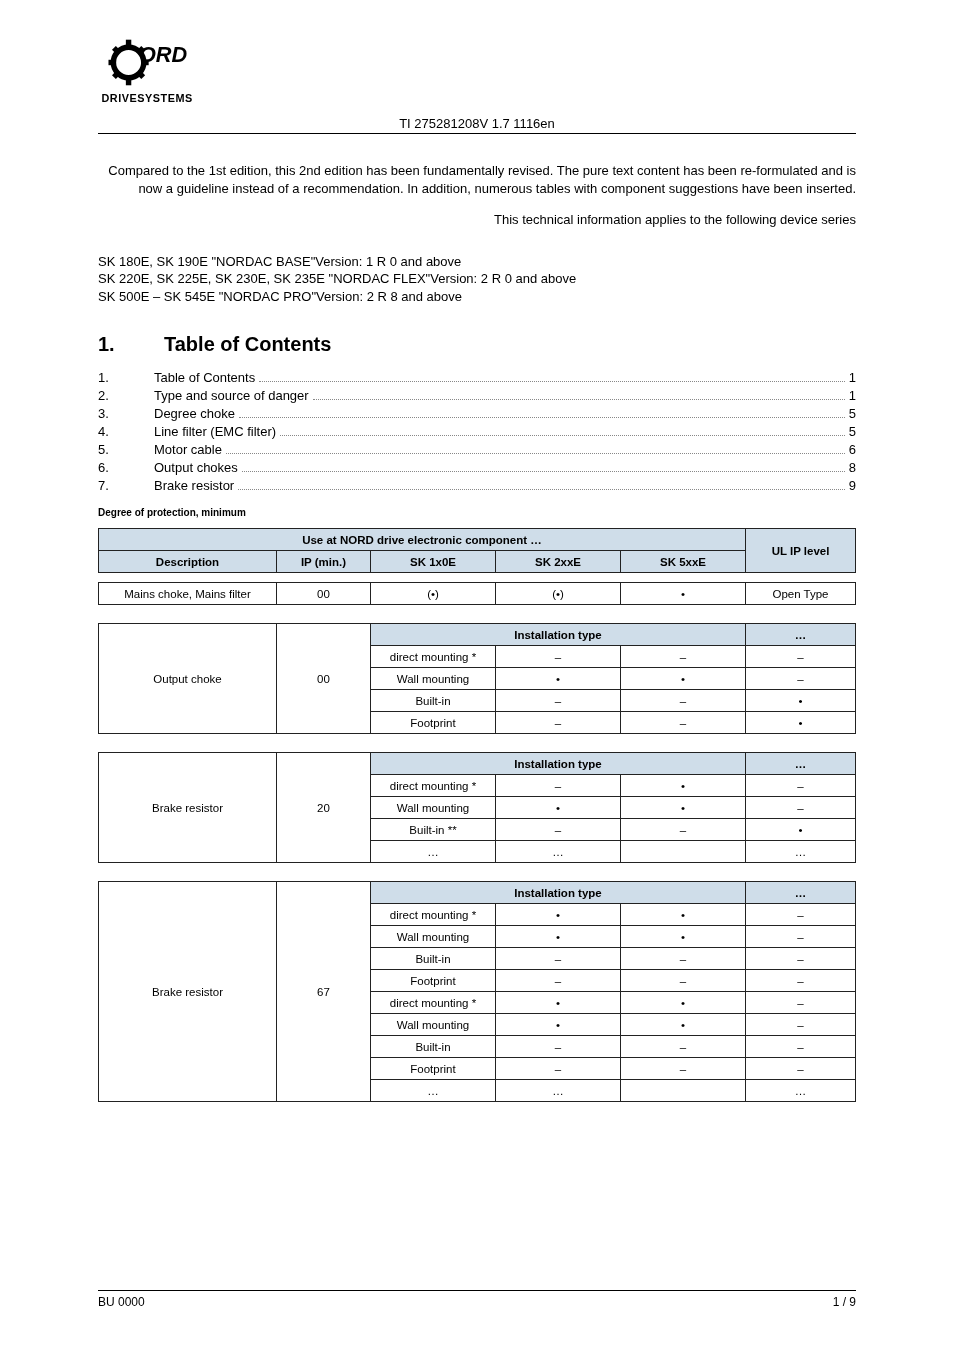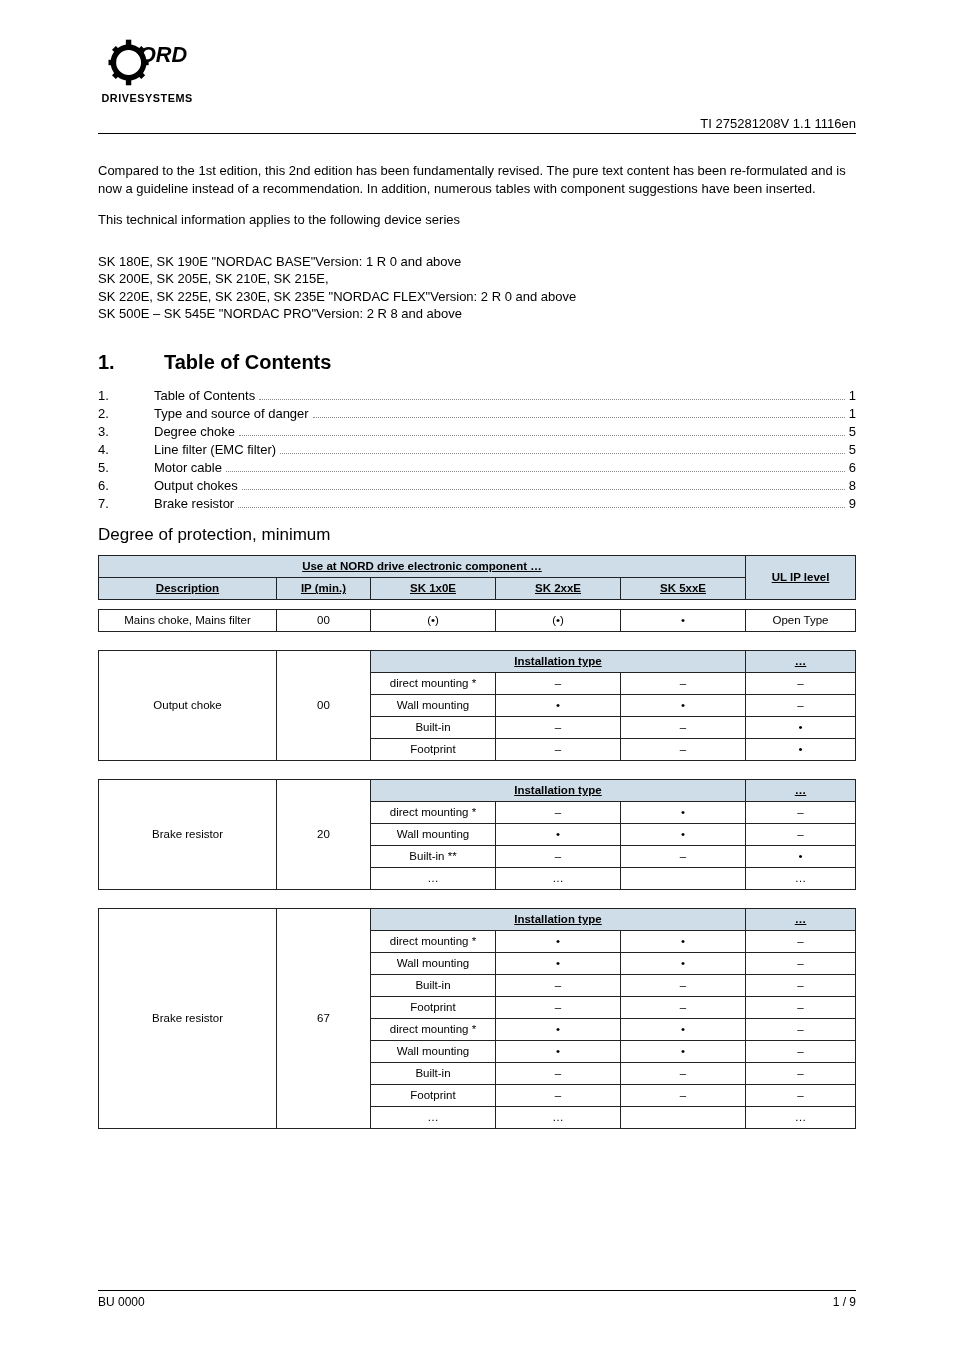--- a/index.html
+++ b/index.html
@@ -14,29 +14,29 @@
     width: 954px;
     height: 1350px;
     margin: 1px auto;
     position: relative;
     padding: 30px 98px 0 98px;
   }
   .logo-block { margin-bottom: 6px; }
   .logo-svg { width: 110px; height: 76px; }
   .header-row {
     display: flex;
-    justify-content: flex-end;
+    justify-content: center;
     align-items: flex-end;
     border-bottom: 1px solid #000;
     padding-bottom: 2px;
     margin-bottom: 28px;
     font-size: 13px;
   }
   .intro p { margin: 0 0  0; line-height: 1.35; font-size: 13px; }
-  .intro .para { margin-bottom: 14px; }
+  .intro .para { margin-bottom: 14px; text-align: right; }
   .intro .spacer { height: 10px; }
   .toc-section { margin-top: 28px; }
   .toc-head {
     display: flex;
     gap: 10px;
     margin-bottom: 14px;
   }
   .toc-head .num { font-size: 20px; font-weight: bold; width: 56px; }
   .toc-head .title { font-size: 20px; font-weight: bold; }
   .toc-line {
@@ -50,25 +50,25 @@
     flex: 1 1 auto;
     border-bottom: 1px dotted #888;
     margin: 0 4px 3px 4px;
   }
   .toc-line .pageno { flex: 0 0 auto; }
   h2.heading {
     font-size: 20px;
     font-weight: bold;
     margin: 24px 0 6px 0;
   }
-  .sub-bold { font-weight: normal; font-size: 17px; margin: 14px 0 10px 0; }
+  .sub-bold { font-weight: bold; font-size: 10px; margin: 14px 0 10px 0; }
 
   table { border-collapse: collapse; width: 100%; table-layout: fixed; }
   td, th { border: 1px solid #222; padding: 3px 6px; font-size: 11.5px; text-align: center; vertical-align: middle; height: 22px; }
-  th { font-weight: bold; text-decoration: underline; }
+  th { font-weight: bold; }
   .hdr-blue { background: #cfdde9; }
   .left { text-align: center; }
   .noborder { border: none !important; }
   .tbl-block { margin-bottom: 18px; }
   .col-desc { width: 178px; }
   .col-ip { width: 94px; }
   .col-lr { width: 110px; }
 
   .footer {
     position: absolute;
@@ -102,30 +102,29 @@
           </g>
           <text x="64" y="50" font-family="Arial Black, Arial" font-weight="900" font-size="40" font-style="italic" fill="#000">ORD</text>
         </g>
         <text x="5" y="130" font-family="Arial" font-weight="bold" font-size="20" letter-spacing="1">DRIVESYSTEMS</text>
       </g>
     </svg>
   </div>
 
   <div class="header-row">
     <span>TI 275281208</span>
-    <span>V 1.1 1116</span>
+    <span>V 1.7 1116</span>
     <span>en</span>
   </div>
 
   <div class="intro">
     <p class="para">Compared to the 1st edition, this 2nd edition has been fundamentally revised. The pure text content has been re-formulated and is now a guideline instead of a recommendation. In addition, numerous tables with component suggestions have been inserted.</p>
     <p class="para">This technical information applies to the following device series</p>
     <div class="spacer"></div>
     <p>SK 180E, SK 190E "NORDAC BASE"Version: 1 R 0 and above</p>
-    <p>SK 200E, SK 205E, SK 210E, SK 215E,</p>
     <p>SK 220E, SK 225E, SK 230E, SK 235E "NORDAC FLEX"Version: 2 R 0 and above</p>
     <p>SK 500E – SK 545E "NORDAC PRO"Version: 2 R 8 and above</p>
   </div>
 
   <div class="toc-section">
     <div class="toc-head">
       <span class="num">1.</span>
       <span class="title">Table of Contents</span>
     </div>
     <div class="toc-line">

